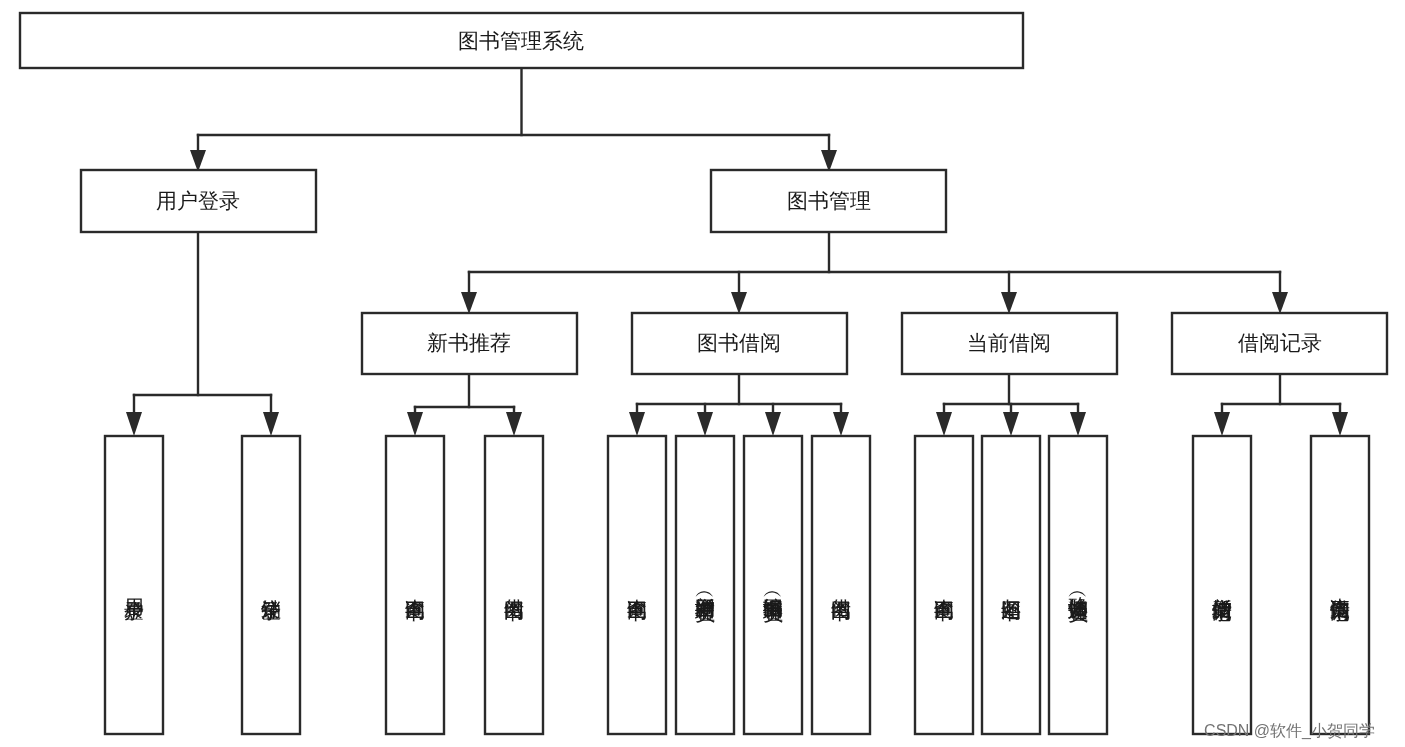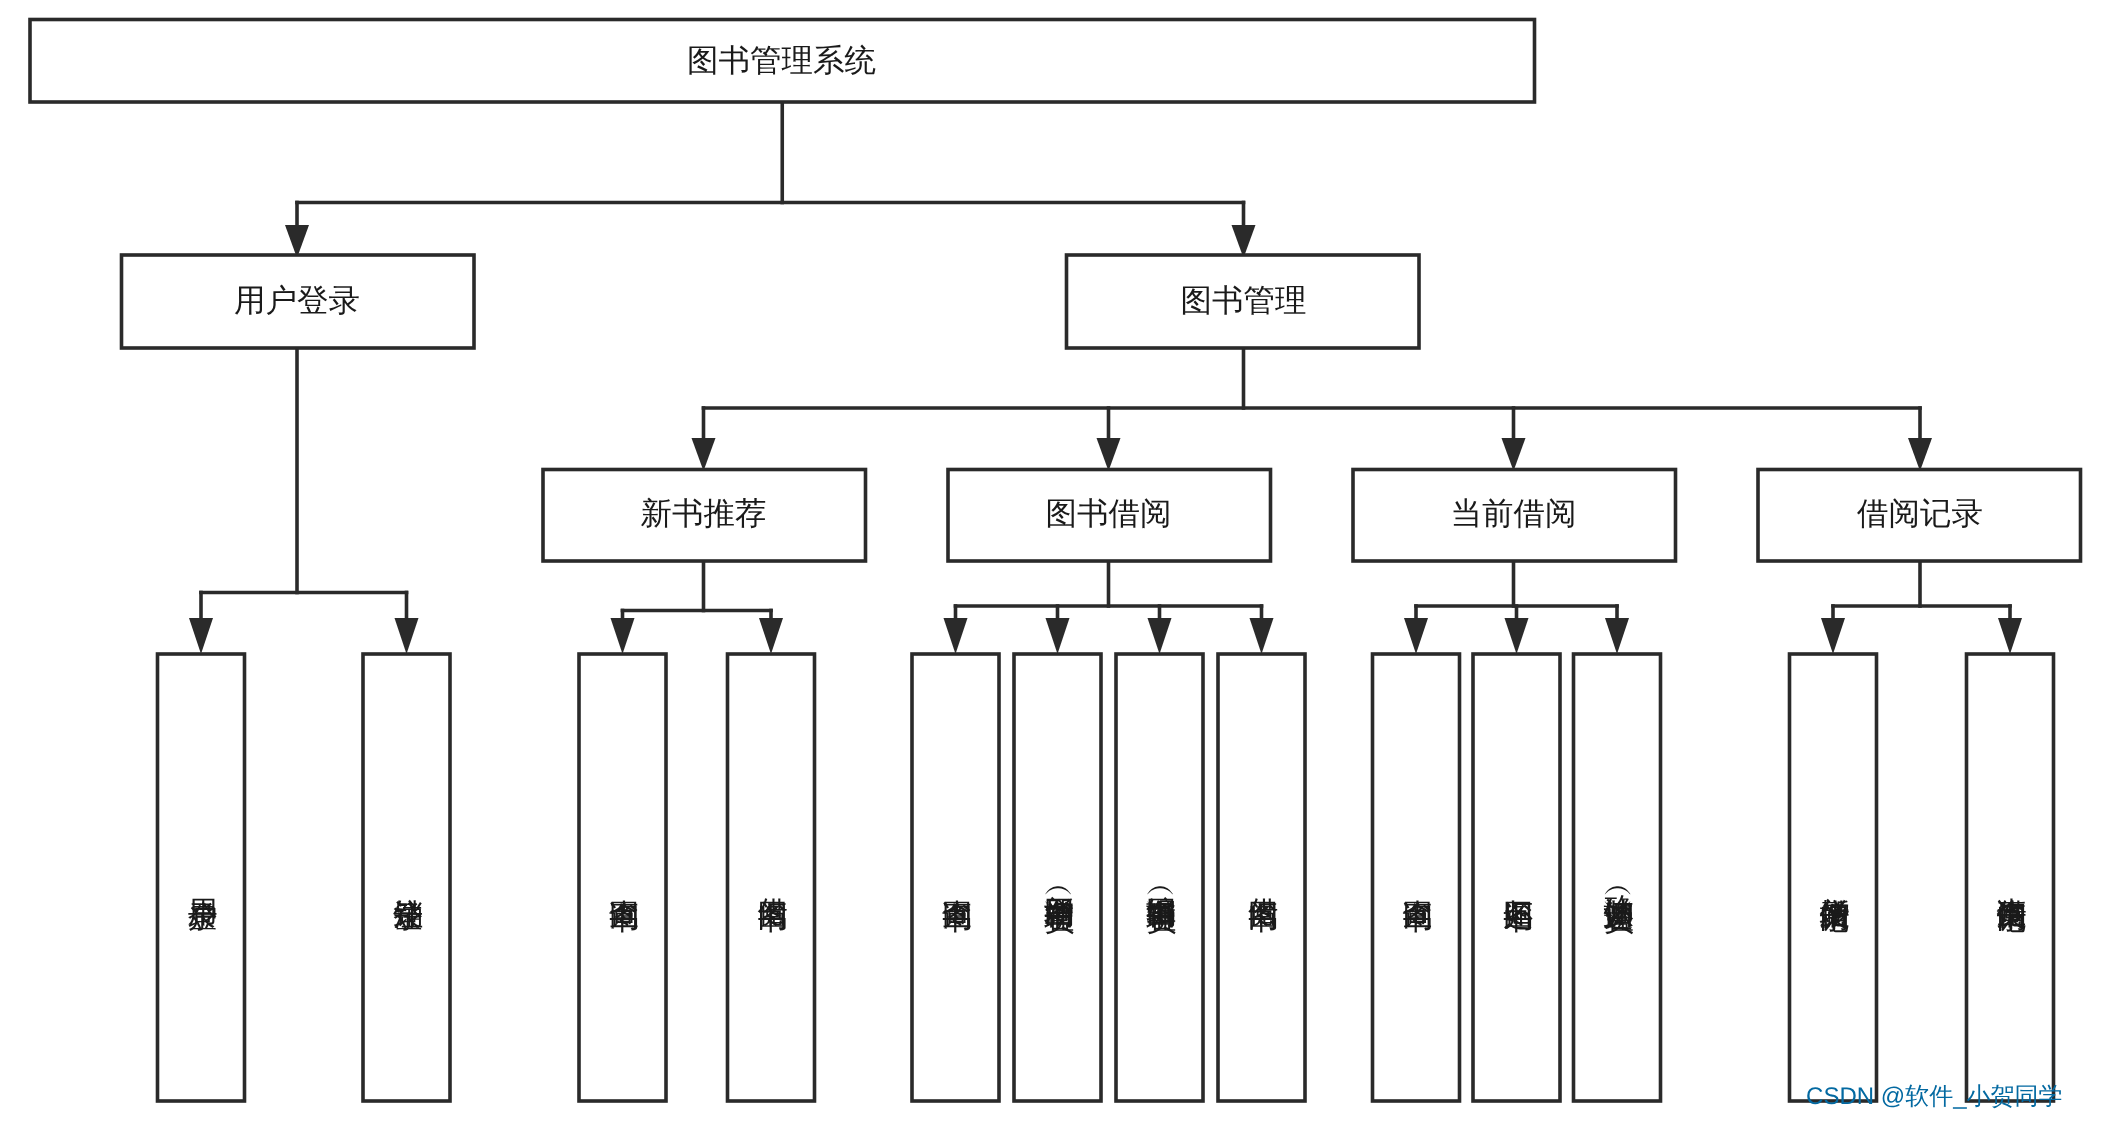--- a/index.html
+++ b/index.html
@@ -70,21 +70,21 @@
     justify-content: center;
     white-space: nowrap;
     letter-spacing: 1px;
   }
   .watermark {
     position: absolute;
     right: 9px;
     bottom: 5px;
     font-family: "Liberation Sans", "DejaVu Sans", sans-serif;
     font-size: 16px;
-    color: #0369a1;
+    color: #737373;
     white-space: nowrap;
     user-select: none;
   }
 </style>
 </head>
 <body>
 
 <div id="diagram-root">
 
   <svg id="tree-svg" viewBox="0 0 1405 747">

